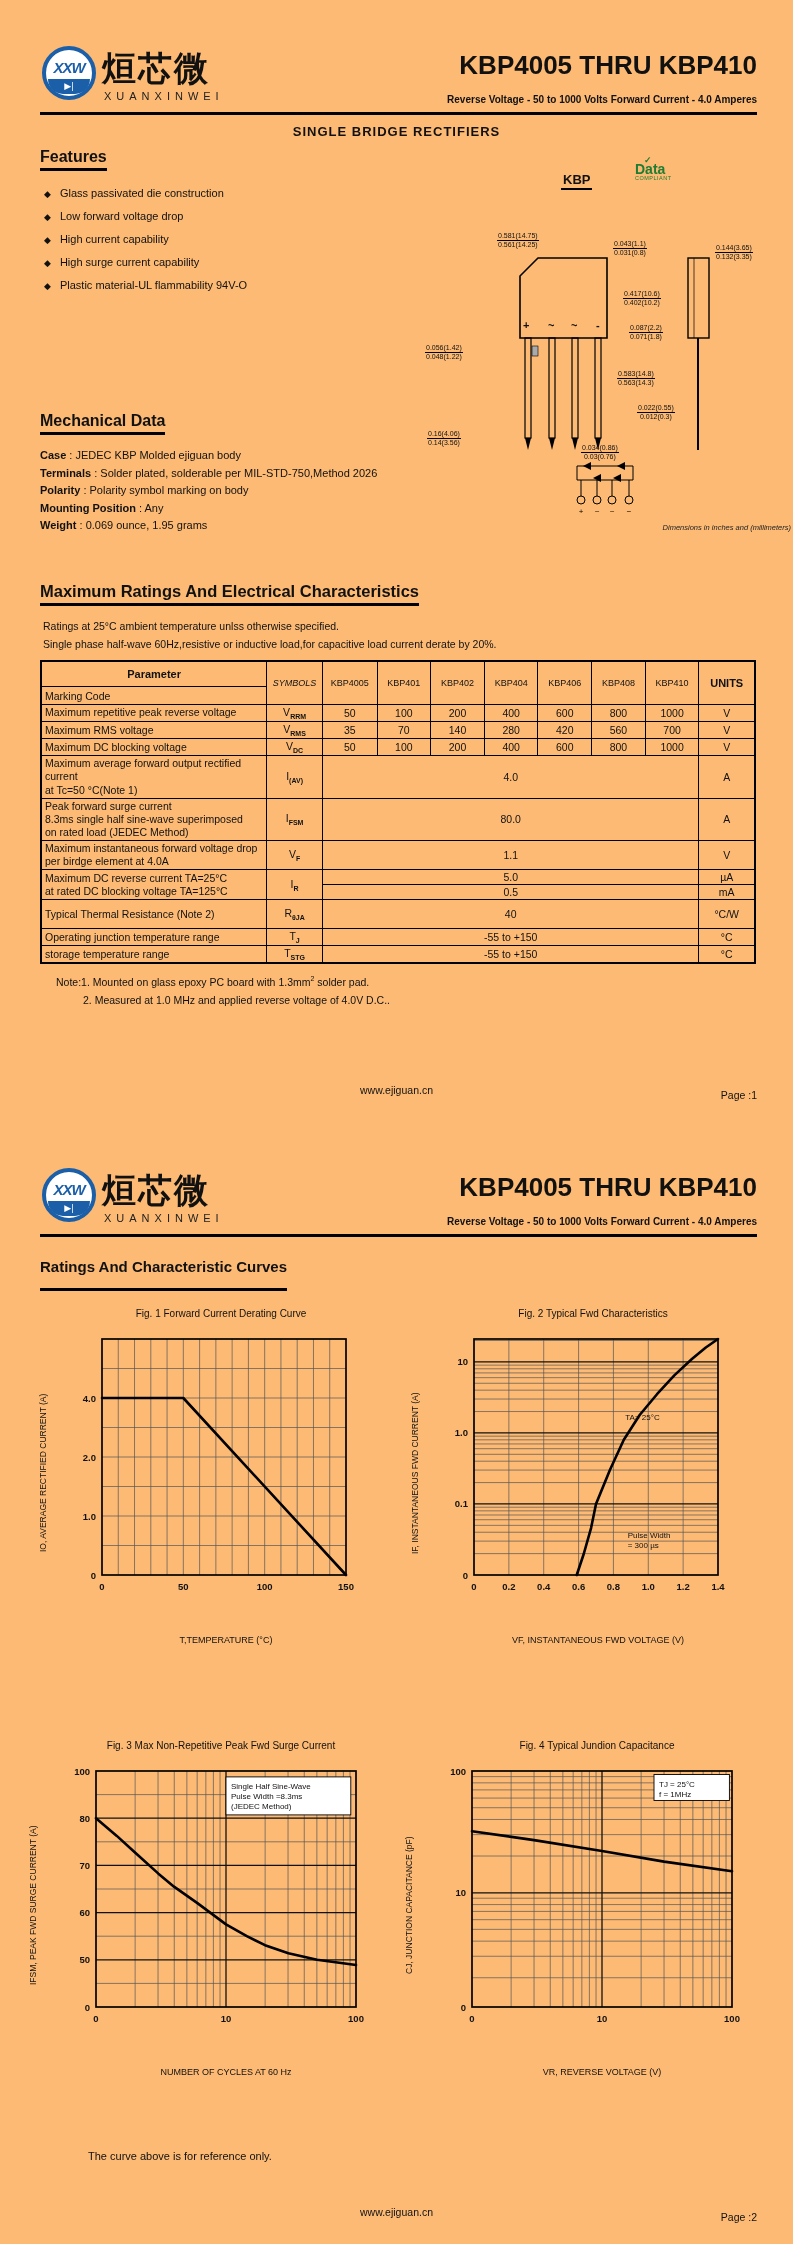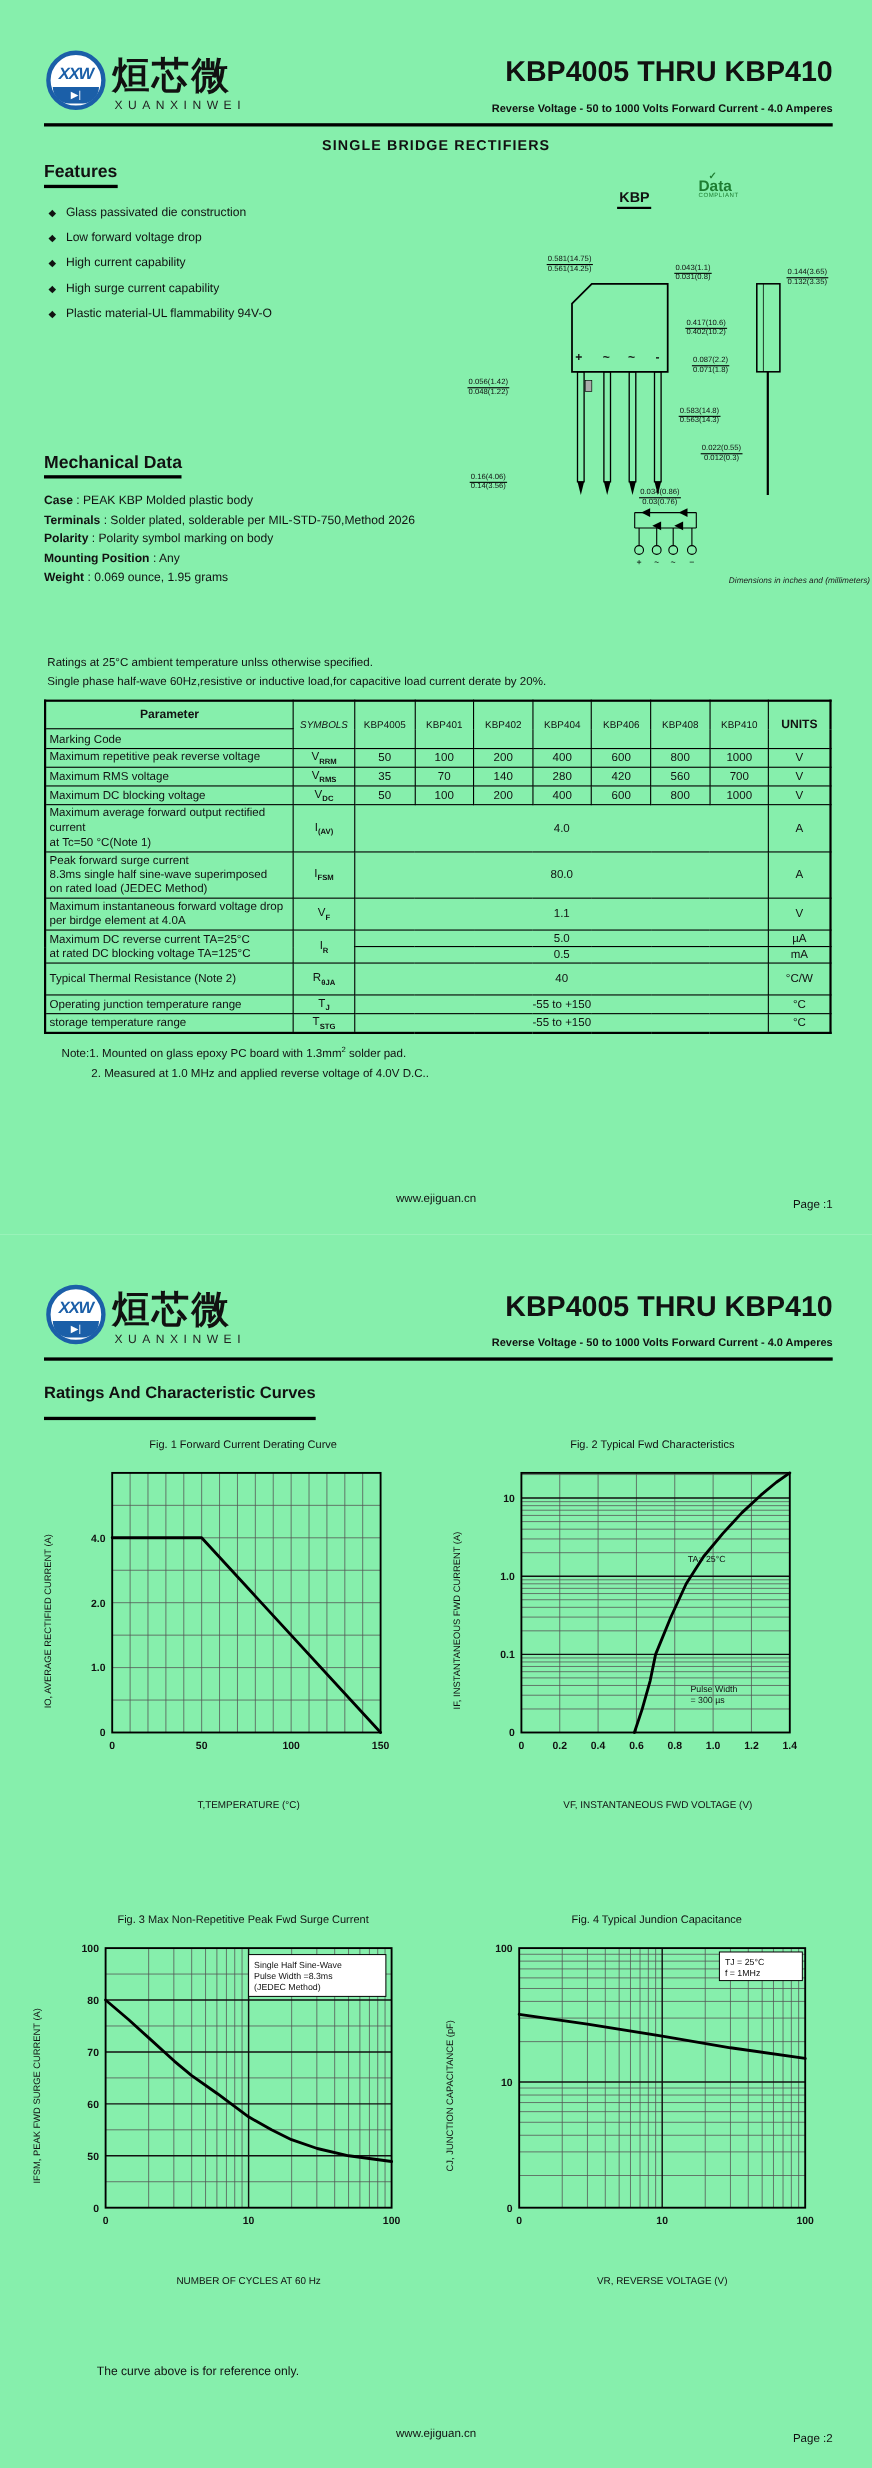--- a/index.html
+++ b/index.html
@@ -1,17 +1,17 @@
 <!DOCTYPE html>
 <html><head>
 <meta charset="utf-8">
 <style>
   html,body{margin:0;padding:0;background:#fff;}
   body{width:793px;font-family:"Liberation Sans",sans-serif;color:#111;}
-  .page{position:relative;width:793px;height:1122px;background:#86efac;overflow:hidden;}
+  .page{position:relative;width:793px;height:1122px;background:#fdba74;overflow:hidden;}
   
   .logo{position:absolute;left:42px;top:46px;width:54px;height:54px;border:4px solid #1b5fa8;border-radius:50%;background:#fff;box-sizing:border-box;}
   .logo-xxw{position:absolute;top:9px;width:100%;text-align:center;color:#1b5fa8;font-style:italic;font-weight:bold;font-size:15px;letter-spacing:-1px;}
   .logo-bottom{position:absolute;bottom:2px;left:2px;right:2px;height:15px;background:#1b5fa8;border-radius:0 0 22px 22px;color:#fff;text-align:center;font-size:9px;line-height:14px;}
   .brand-cn{position:absolute;left:102px;top:46px;font-size:34px;font-weight:bold;letter-spacing:2px;}
   .brand-en{position:absolute;left:104px;top:90px;font-size:11px;letter-spacing:5px;color:#222;}
   .doc-title{position:absolute;right:36px;top:50px;font-size:26px;font-weight:bold;text-align:right;}
   .doc-sub{position:absolute;right:36px;top:94px;font-size:10px;font-weight:bold;text-align:right;}
   .head-rule{position:absolute;left:40px;right:36px;top:112px;height:3px;background:#000;}
   .center-title{position:absolute;left:0;right:0;top:124px;text-align:center;font-size:13px;font-weight:bold;letter-spacing:1px;}
@@ -200,29 +200,30 @@
         <span class="t">0.034(0.86)</span>
         <span class="b">0.03(0.76)</span>
       </div>
 
     <div class="pkg-cap">Dimensions in inches and (millimeters)</div>
   </div>
 
   <div class="mech">
     <div class="sec-h">Mechanical Data</div>
     <div class="rows">
-      <div><b>Case</b><span> : PEAK KBP Molded plastic body</span></div>
+      <div><b>Case</b><span> : JEDEC KBP Molded ejiguan body</span></div>
       <div><b>Terminals</b><span> : Solder plated, solderable per MIL-STD-750,Method 2026</span></div>
       <div><b>Polarity</b><span> : Polarity symbol  marking on body</span></div>
       <div><b>Mounting Position</b><span> : Any</span></div>
       <div><b>Weight</b><span> : 0.069 ounce, 1.95 grams</span></div>
     </div>
   </div>
 
   <div class="ratings">
+    <div class="sec-h" style="font-size:16.5px">Maximum Ratings And Electrical Characteristics</div>
     <div class="intro first">Ratings at 25°C ambient temperature unlss otherwise specified.</div>
     <div class="intro">Single phase half-wave 60Hz,resistive or inductive load,for capacitive load current derate by 20%.</div>
 
     <table class="dt">
       <tbody>
           <tr>
         <td class="ph">Parameter</td>
         <td class="sy" rowspan="2">SYMBOLS</td>
         <td class="mh v" rowspan="2">KBP4005</td>
         <td class="mh v" rowspan="2">KBP401</td>

